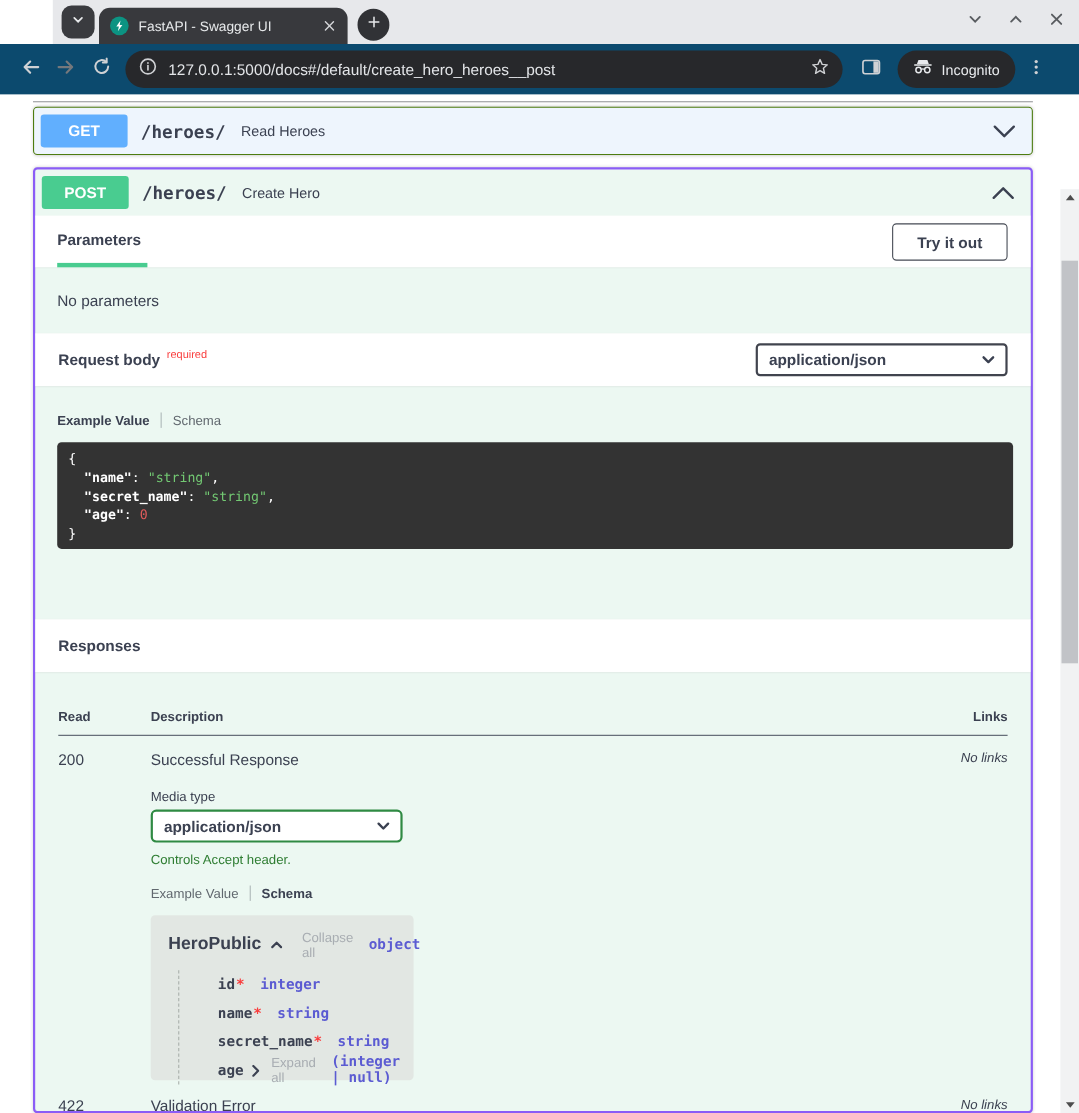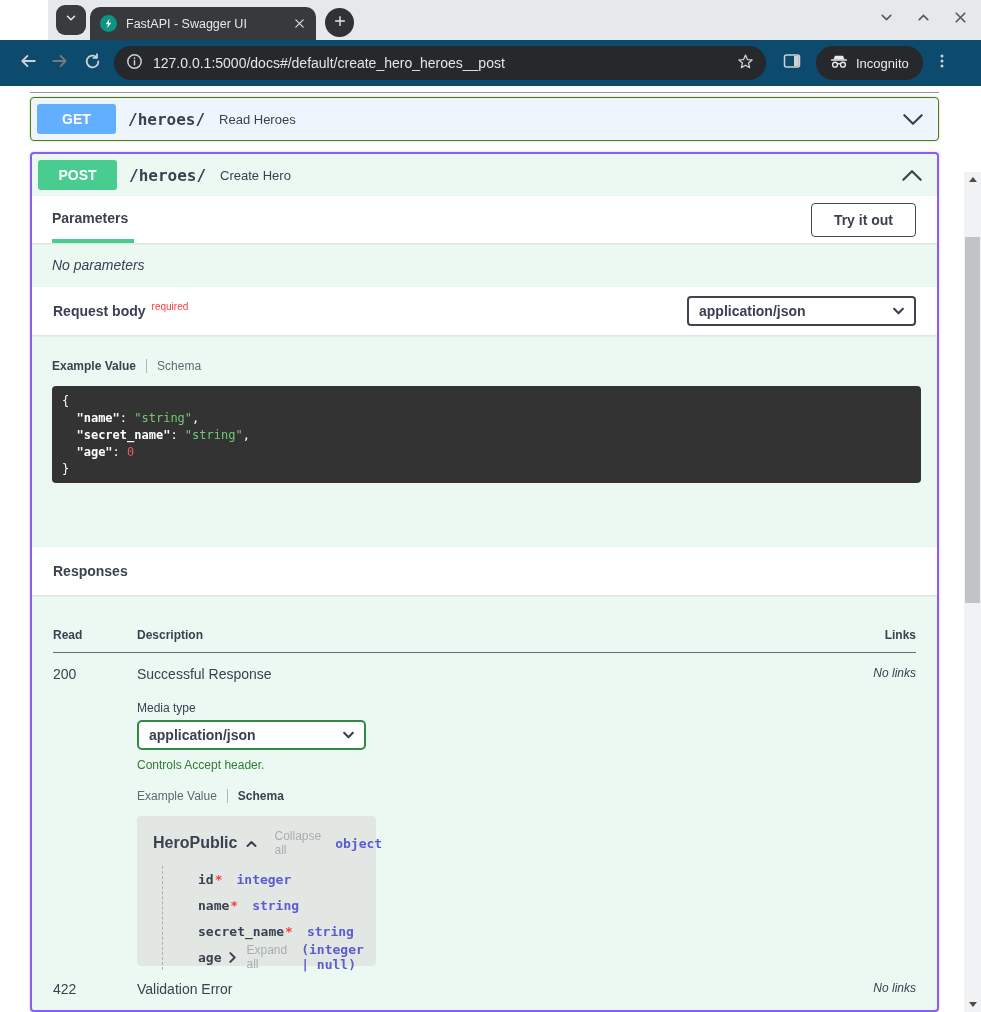--- a/index.html
+++ b/index.html
@@ -45,21 +45,21 @@
   .sec-title { font-size:14px; font-weight:bold; color:#3b4151; }
   .params-tab { align-self:stretch; display:flex; align-items:center; border-bottom:4px solid #49cc90; padding:0 6px 0 0; margin-left:-1px; cursor:pointer; }
   .tryout-btn { margin-left:auto; background:#fff; border:1.5px solid #454a54; border-radius:4px; padding:8px 22px; font-size:14px; font-weight:600; color:#3b4151; font-family:"Liberation Sans",sans-serif; cursor:pointer; }
   .required-sup { color:#f93e3e; font-size:10px; margin-left:6px; position:relative; top:-5px; }
   .mt-select { appearance:none; -webkit-appearance:none; background:#fff; border:2px solid #41444e; border-radius:4px; font-weight:bold; font-size:14px; color:#3b4151; padding:5px 34px 5px 10px; font-family:"Liberation Sans",sans-serif; cursor:pointer; }
   .select-wrap { position:relative; display:inline-block; }
   .select-wrap .sel-chev { position:absolute; right:11px; top:50%; transform:translateY(-50%); pointer-events:none; display:flex; }
   .rb-select { margin-left:auto; }
   .rb-select .mt-select { width:229px; }
 
-  .green-row { height:44px; display:flex; align-items:center; padding:0 20px;font-style:italic; }
+  .green-row { height:60px; display:flex; align-items:center; padding:0 20px; }
   .plain-text { font-size:14px; color:#3b4151; }
 
   .body-section { height:212px; padding:24px 20px 0; }
   .tabs { display:flex; align-items:center; font-size:12px; }
   .tab-item { cursor:pointer; }
   .tab-item.active { font-weight:bold; color:#3b4151; }
   .tab-item.inactive { color:#61686f; }
   .tab-sep { width:1px; height:14px; background:rgba(59,65,81,.35); margin:0 10px; }
 
   .codeblock { margin-top:13px; width:869px; height:97px; background:#333333; border-radius:4px; padding:7px 10px; font-family:"DejaVu Sans Mono", monospace; font-size:12px; line-height:17px; }

